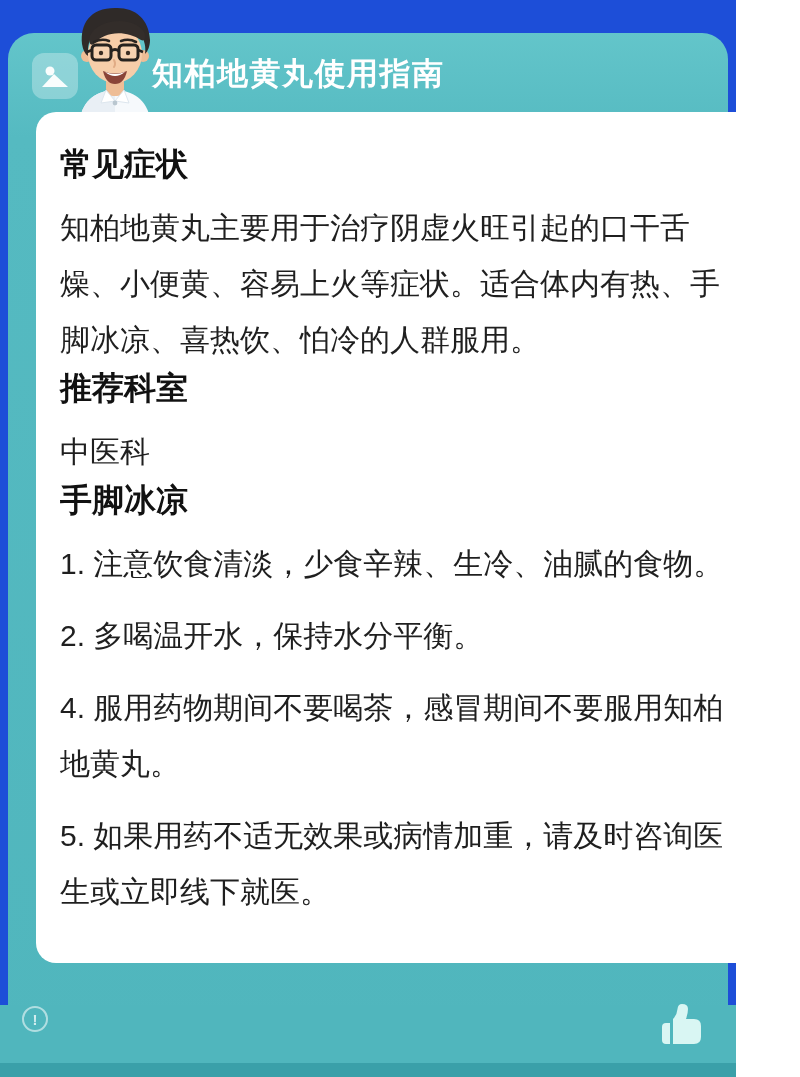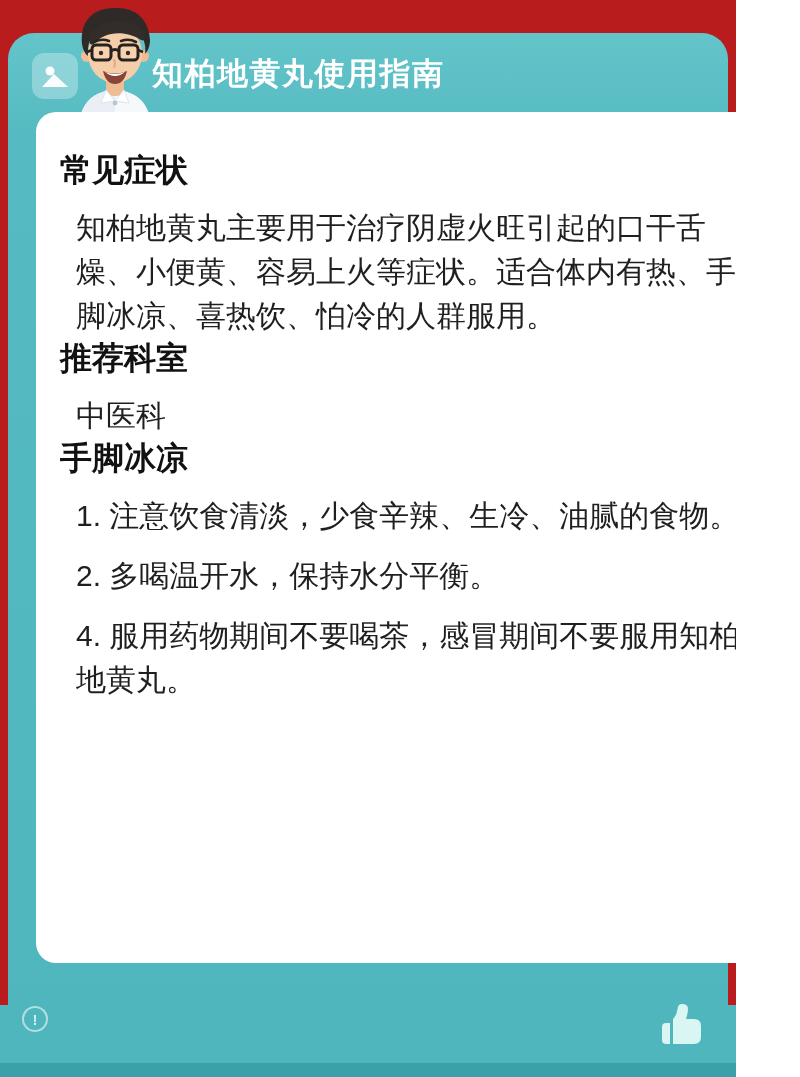--- a/index.html
+++ b/index.html
@@ -2,21 +2,21 @@
 <html><head>
 <meta charset="utf-8">
 <style>
   * { margin:0; padding:0; box-sizing:border-box; }
   html,body { background:#ffffff; }
   body { font-family:"Liberation Sans","DejaVu Sans",sans-serif; }
 
   .page{
     position:relative;
     width:736px; height:1077px;
-    background:#b91c1c;
+    background:#1d4ed8;
     overflow:hidden;
   }
 
   
   .panel{
     position:absolute;
     left:8px; right:8px; top:33px; bottom:0;
     background:linear-gradient(180deg,#63c5ca 0%,#55bac1 10%,#50b6bd 100%);
     border-radius:26px 26px 0 0;
   }
@@ -85,27 +85,26 @@
     padding:26px 24px 20px 24px;
     overflow:hidden;
     z-index:3;
   }
   .card h2{
     font-size:32px;
     font-weight:700;
     color:#111111;
     line-height:40px;
   }
-  .card h2:first-child{ margin-top:12px; }
+  .card h2:first-child{ margin-top:6px; }
   .card p{
     font-size:30px;
     color:#1f1f1f;
-    line-height:44px;
+    line-height:56px;
     margin-top:16px;
-    margin-left:16px;
   }
 
   
   .footer{
     position:absolute;
     left:0; right:0; top:990px; height:80px;
     z-index:4;
   }
   .info-icon{
     position:absolute;
@@ -196,20 +195,21 @@
     <h2>常见症状</h2>
     <p>知柏地黄丸主要用于治疗阴虚火旺引起的口干舌燥、小便黄、容易上火等症状。适合体内有热、手脚冰凉、喜热饮、怕冷的人群服用。</p>
 
     <h2>推荐科室</h2>
     <p>中医科</p>
 
     <h2>手脚冰凉</h2>
     <p>1. 注意饮食清淡，少食辛辣、生冷、油腻的食物。</p>
     <p>2. 多喝温开水，保持水分平衡。</p>
     <p>4. 服用药物期间不要喝茶，感冒期间不要服用知柏地黄丸。</p>
+    <p>5. 如果用药不适无效果或病情加重，请及时咨询医生或立即线下就医。</p>
   </div>
 
   <div class="footer">
     <div class="info-icon">!</div>
     <div class="thumbs-up">
       <svg viewBox="0 0 48 48">
         <path d="M10,21 L10,42 L6,42 Q2,42 2,38 L2,25 Q2,21 6,21 Z" fill="#d9f6f3"></path>
         <path d="M13,42 L34,42 Q41,42 41,35 L41,24 Q41,17 34,17 L26,17 Q28,11 28,7 Q28,2 22,2 Q18,2 17.5,7 Q17,13 13,17 Z" fill="#d9f6f3"></path>
       </svg>
     </div>

